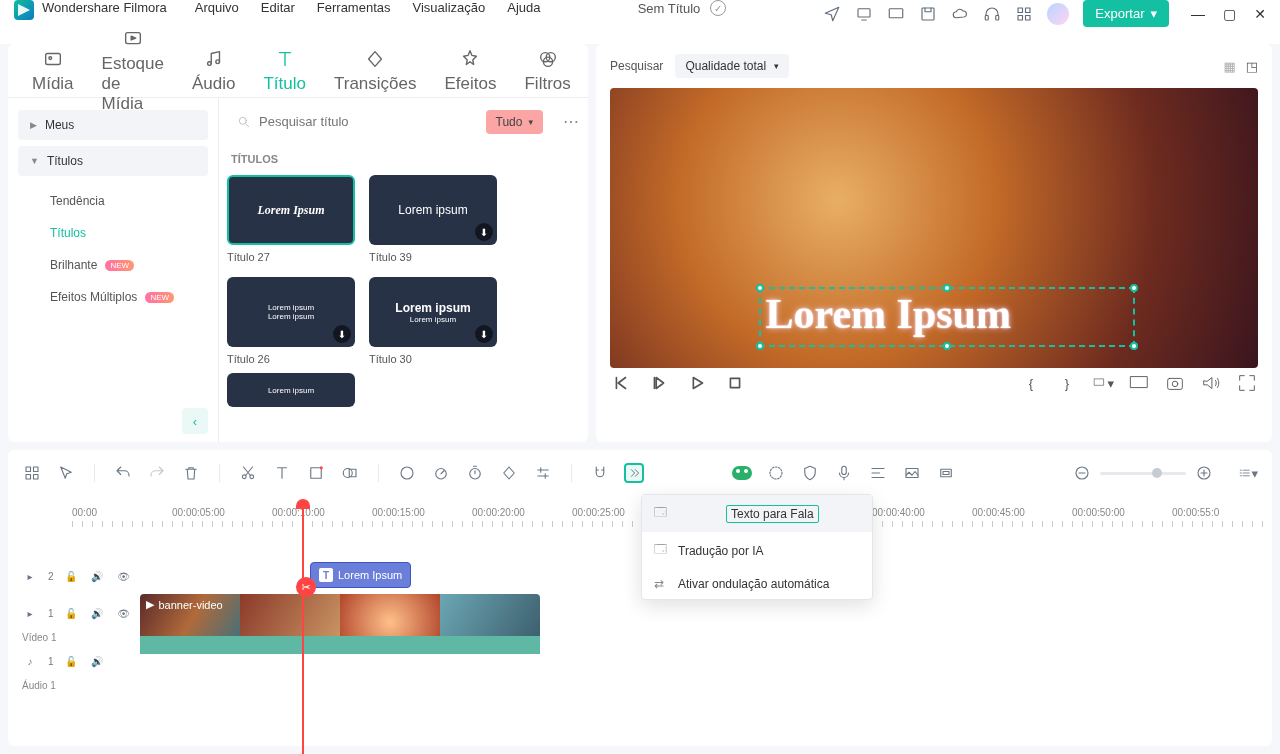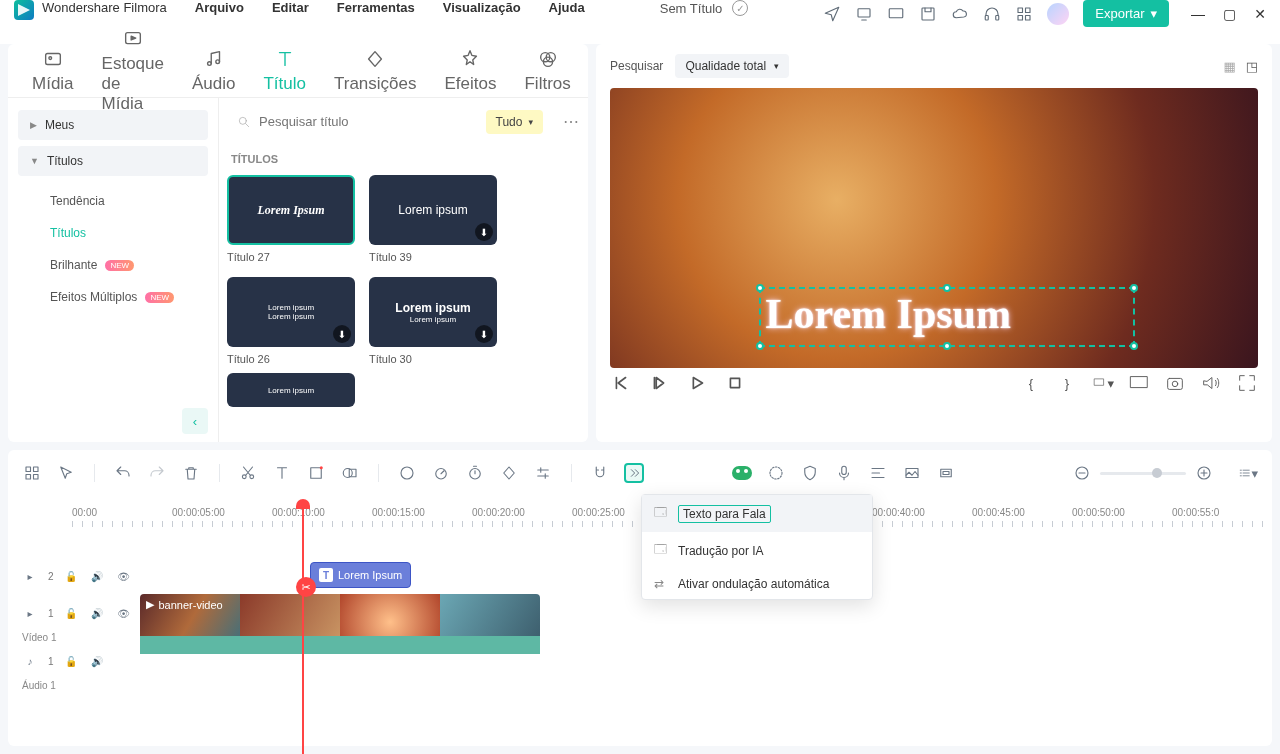--- a/index.html
+++ b/index.html
@@ -1,21 +1,21 @@
 <!DOCTYPE html>
 <html><head>
 <meta charset="utf-8">
 <style>
 * { box-sizing: border-box; margin: 0; padding: 0; font-family: -apple-system, BlinkMacSystemFont, "Segoe UI", Arial, sans-serif; }
 body { background: #F5F7FA; width: 1280px; height: 754px; overflow: hidden; font-size: 13px; color: #333; }
 .titlebar { display: flex; align-items: flex-start; height: 44px; padding: 0 14px; background: #FFF; }
 .titlebar .logo { width: 20px; height: 20px; background: linear-gradient(135deg,#0EBE9C,#0D7BC3); border-radius: 4px; margin-right: 8px; position: relative; }
 .titlebar .logo::before { content: ""; position: absolute; inset: 4px; background: #fff; clip-path: polygon(0 0,100% 50%,0 100%); opacity:.9;}
 .titlebar .app-name { font-size: 13px; font-weight: 500; margin-right: 28px; }
-.titlebar .menu { display: flex; gap: 28px; font-weight: bold; }
+.titlebar .menu { display: flex; gap: 22px; }
 .titlebar .menu span { font-size: 13px; color: #333; cursor: default; }
 .titlebar .center { margin-left: auto; display: flex; align-items: center; gap: 10px; }
 .titlebar .center .doc { color:#555;}
 .titlebar .center .check { width:16px;height:16px;border:1.5px solid #999;border-radius:50%;display:flex;align-items:center;justify-content:center;font-size:10px;color:#999;}
 .titlebar .right { margin-left: auto; display: flex; align-items: center; gap: 14px; }
 .tb-icon { width:18px;height:18px; color:#5f6b77; display:flex;align-items:center;justify-content:center;}
 .tb-icon svg { width:18px;height:18px; stroke:#5f6b77; fill:none; stroke-width:1.5;}
 .export-btn { background:#14C0A2; color:#fff; padding:6px 12px; border-radius:4px; display:flex; align-items:center; gap:6px; font-size:13px;}
 .win-ctrl { display:flex; gap:18px; color:#333; font-size:14px; margin-left:8px;}
 .mid { display:flex; height:398px; gap:8px; padding:0 8px; }
@@ -33,21 +33,21 @@
 .cat-list { padding:4px 0 0 0; display:flex; flex-direction:column; gap:2px;}
 .cat-list div { padding:8px 14px 8px 32px; font-size:12px; color:#555; display:flex; align-items:center; gap:8px;}
 .cat-list div.active { color:#14C0A2;}
 .pill { font-size:8px; padding:1px 5px; border-radius:8px; color:#fff; background:linear-gradient(90deg,#FF70A6,#FF9770);}
 .collapse { margin-top:auto; align-self:flex-end; width:26px;height:26px;background:#EAF8F6;color:#14C0A2;display:flex;align-items:center;justify-content:center;border-radius:4px; margin-bottom:8px;}
 .asset-area { flex:1; padding:10px 8px 0 8px; border-left:1px solid #eee; overflow:hidden; position:relative;}
 .search-row { display:flex; align-items:center; gap:20px;}
 .search { flex:1; display:flex; align-items:center; gap:8px; padding:6px 10px; border-radius:16px; color:#999;}
 .search svg { width:14px;height:14px;stroke:#999;fill:none;}
 .search input { border:none; outline:none; font-size:13px; color:#666; background:transparent; flex:1;}
-.filter-dd { background:#fef9c3; padding:5px 10px; border-radius:4px; font-size:12px; color:#444; display:flex; align-items:center; gap:6px;}
+.filter-dd { background:#fca5a5; padding:5px 10px; border-radius:4px; font-size:12px; color:#444; display:flex; align-items:center; gap:6px;}
 .more { color:#888; font-size:16px; letter-spacing:1px;}
 .asset-title { font-size:11px; color:#888; font-weight:600; margin:18px 0 10px 4px;}
 .asset-grid { display:flex; flex-wrap:wrap; gap:14px;}
 .asset { width:128px;}
 .thumb { width:128px; height:70px; background:#273247; border-radius:6px; display:flex; align-items:center; justify-content:center; color:#fff; font-size:12px; position:relative;}
 .thumb.sel { border:2px solid #14C0A2;}
 .thumb .dl { position:absolute; right:4px; bottom:4px; width:18px;height:18px;background:rgba(0,0,0,.55);border-radius:50%;display:flex;align-items:center;justify-content:center;font-size:10px;color:#fff;}
 .asset .lbl { font-size:11px; color:#555; margin-top:6px;}
 .cursive { font-family: "Segoe Script", cursive; font-style:italic; font-weight:700;}
 .preview { flex:1; display:flex; flex-direction:column; background:#fff; border-radius:6px; }
@@ -77,21 +77,21 @@
 .tl-tools .zoom { display:flex; align-items:center; gap:8px; margin-left:auto;}
 .zoom .track { width:86px;height:3px;background:#E6E9ED;border-radius:2px;position:relative;}
 .zoom .track .k{position:absolute;left:60%;top:-4px;width:10px;height:10px;background:#C7CCD3;border-radius:50%;}
 .special { border:2px solid #14C0A2; border-radius:4px; background:#EAF9F6;}
 .dot-icon{width:20px;height:14px;background:#2AB069;border-radius:7px;position:relative;}
 .dot-icon::before,.dot-icon::after{content:"";position:absolute;top:3px;width:4px;height:4px;background:#fff;border-radius:50%;}
 .dot-icon::before{left:4px}.dot-icon::after{right:4px}
 .ctx-menu { position:absolute; left:633px; top:36px; width:232px; background:#fff; border:1px solid #E3E6EA; border-radius:4px; box-shadow:0 6px 20px rgba(0,0,0,.12); z-index:50; font-size:12px;}
 .ctx-menu .mi { padding:8px 12px; display:flex; align-items:center; gap:10px;}
 .ctx-menu .mi.sel { background:#F2F4F7;}
-.ctx-menu .mi .box{border:1.5px solid #14C0A2; padding:1px 4px; border-radius:2px;}
+.ctx-menu .mi .box{border:1.5px solid #14C0A2; padding:1px 4px; border-radius:2px;margin-left:48px;}
 .ctx-menu .mi .ic{color:#888;width:14px;display:inline-block;}
 .ruler-row { display:flex; align-items:flex-end; height:30px; padding-left:14px;}
 .ruler-icons { display:flex; gap:10px; width:118px; padding-top:4px;}
 .ruler { flex:1; position:relative; font-size:10px; color:#888; font-family:monospace;}
 .ruler .marks{display:flex;}
 .ruler .mark{width:100px;position:relative;}
 .ruler .mark::before{content:"";position:absolute;left:0;top:14px;width:100px;height:6px;background:repeating-linear-gradient(90deg,#C7CCD3 0 1px,transparent 1px 10px);}
 .playhead { position:absolute; left:230px; top:-4px; bottom:-260px; width:2px; background:#F44; z-index:3;}
 .playhead::before{content:"";position:absolute;left:-6px;top:-4px;width:14px;height:10px;background:#F44;border-radius:7px 7px 0 0;}
 .cuthead { position:absolute; left:224px; top:70px; width:20px;height:20px;background:#F44;border-radius:50%;display:flex;align-items:center;justify-content:center;color:#fff;font-size:11px;z-index:4;}

